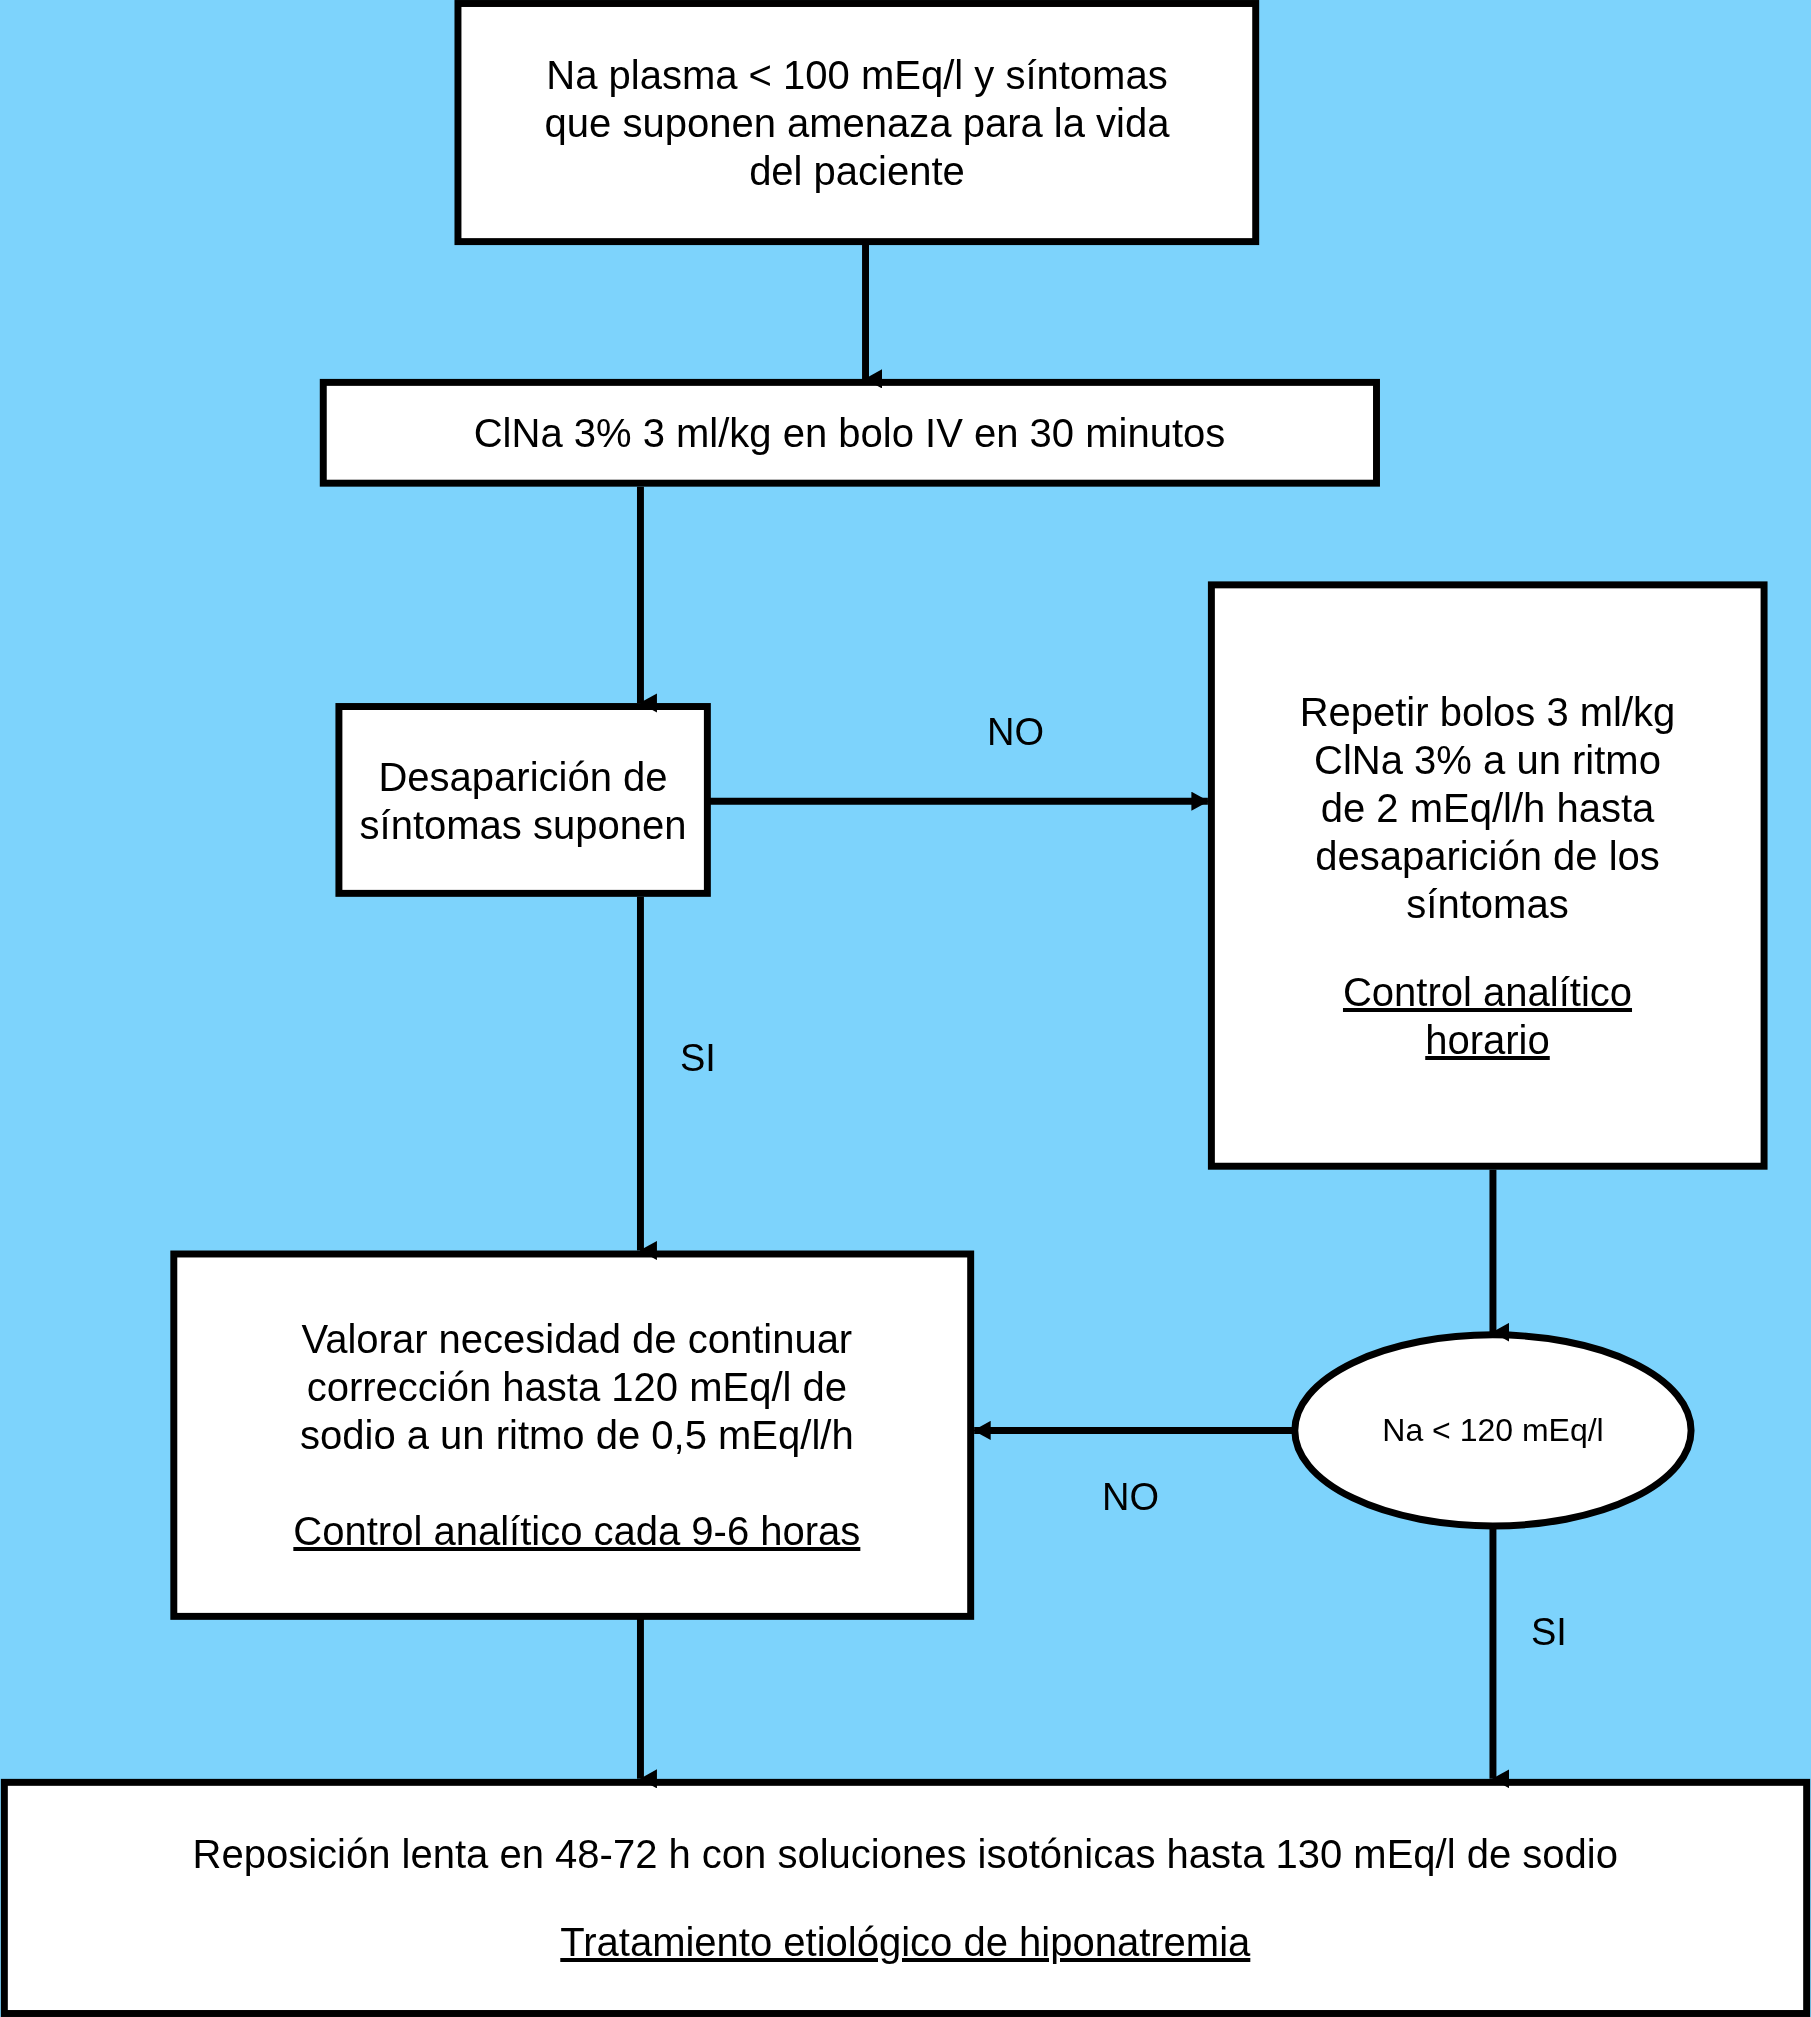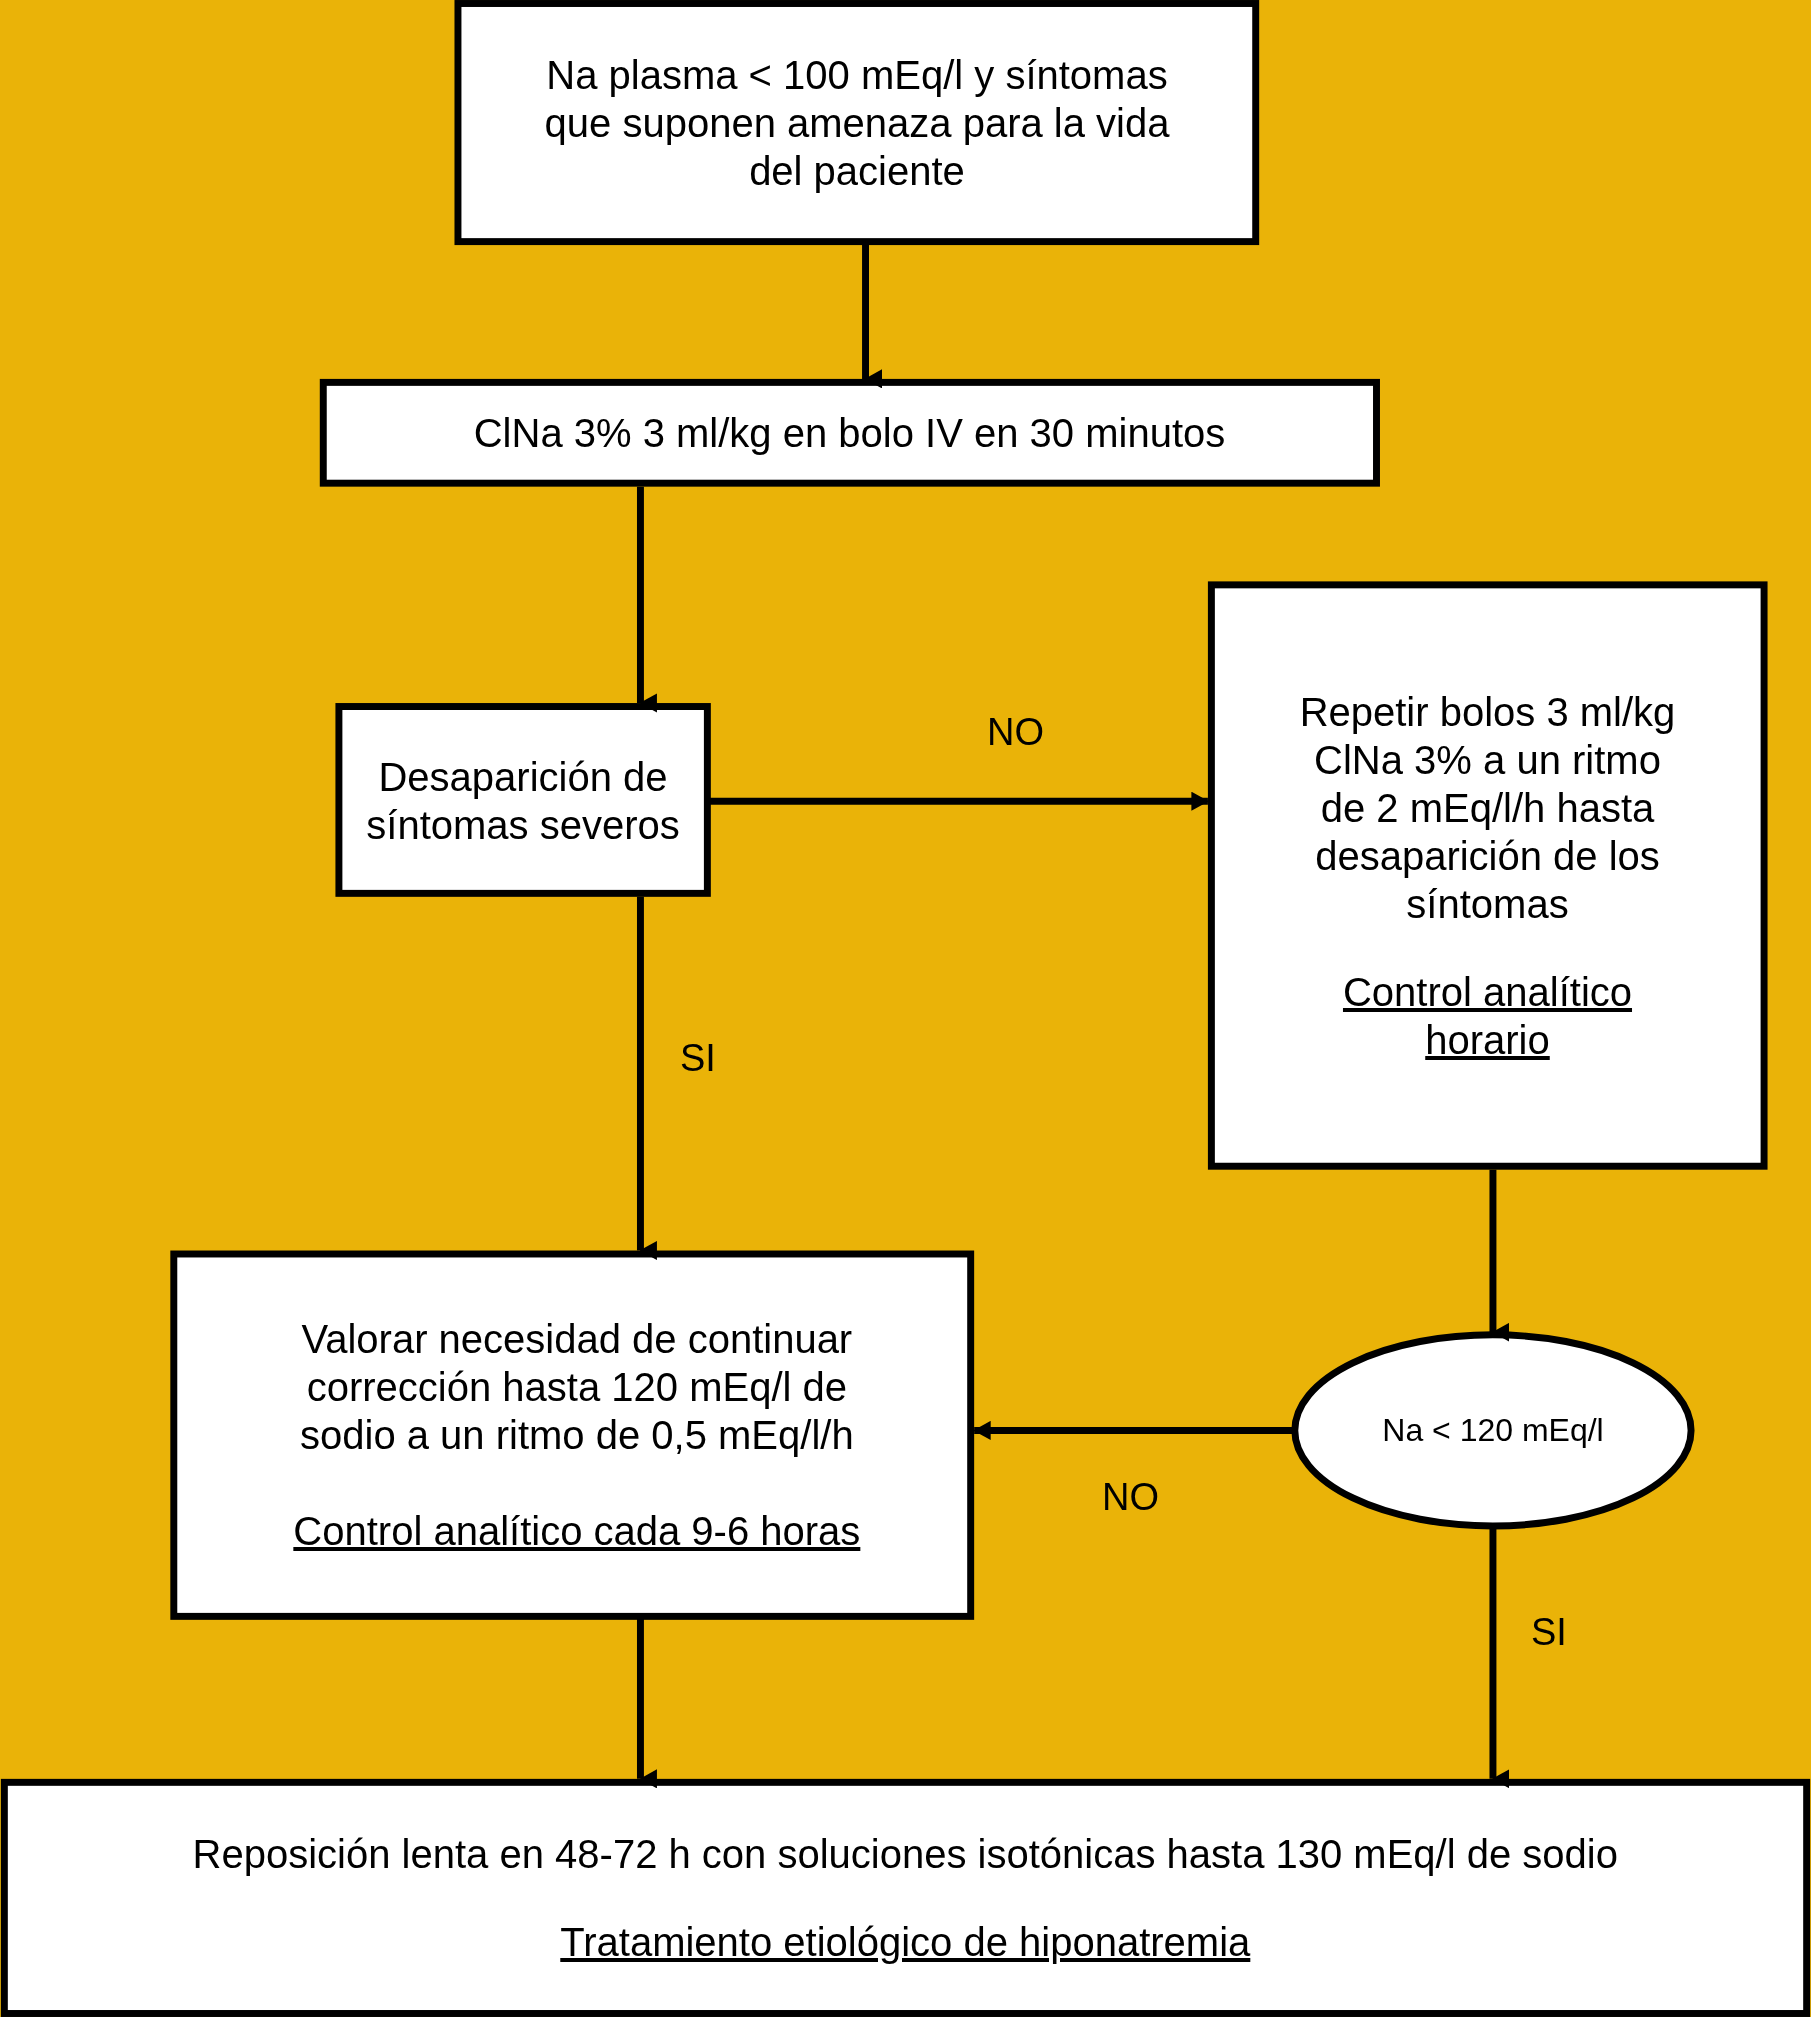--- a/index.html
+++ b/index.html
@@ -7,21 +7,21 @@
     padding: 0;
     background: #ffffff;
   }
   body {
     font-family: "Liberation Sans", sans-serif;
   }
   #flowchart-root {
     position: relative;
     width: 1811px;
     height: 2017px;
-    background: #eab308;
+    background: #7dd3fc;
     overflow: hidden;
   }
   svg.fc {
     position: absolute;
     left: 0;
     top: 0;
     width: 1811px;
     height: 2017px;
   }
   .node-text {
@@ -106,21 +106,21 @@
 que suponen amenaza para la vida
 del paciente</span>
   </div>
 
   <div class="node-text" style="left:323px; top:382px; width:1053px; height:101px; font-size:40px;">
     <span class="para">ClNa 3% 3 ml/kg en bolo IV en 30 minutos</span>
   </div>
 
   <div class="node-text" style="left:339px; top:707px; width:368px; height:187px; font-size:40px;">
     <span class="para">Desaparición de
-síntomas severos</span>
+síntomas suponen</span>
   </div>
 
   <div class="node-text" style="left:1211px; top:585px; width:553px; height:581px; font-size:40px;">
     <span class="para">Repetir bolos 3 ml/kg
 ClNa 3% a un ritmo
 de 2 mEq/l/h hasta
 desaparición de los
 síntomas</span>
     <span class="para">Control analítico
 horario</span>

